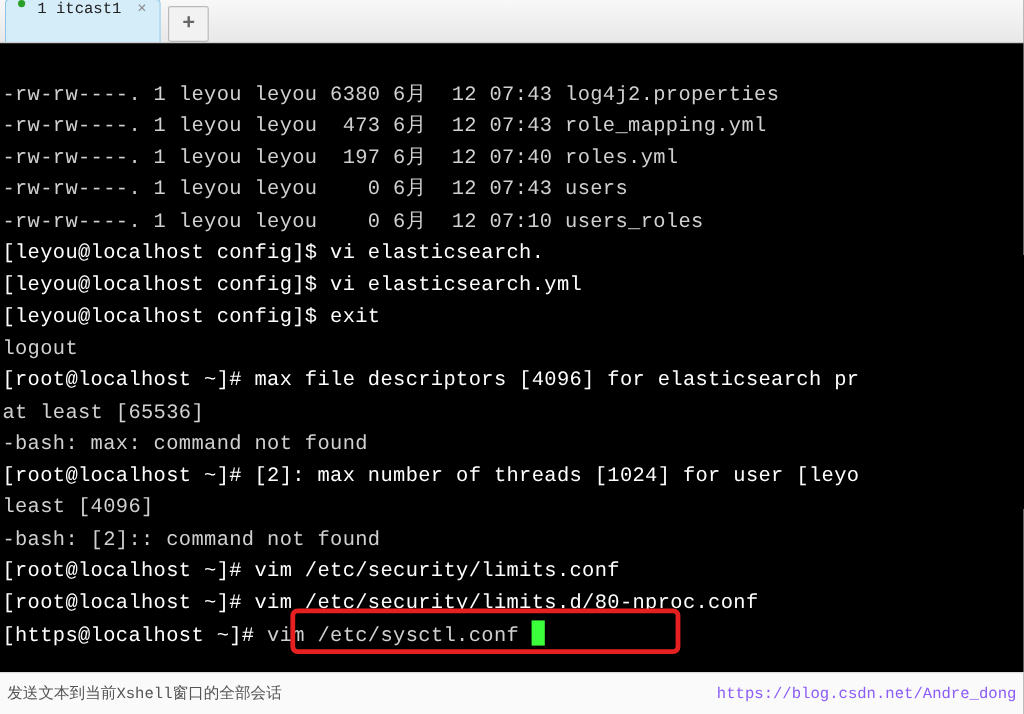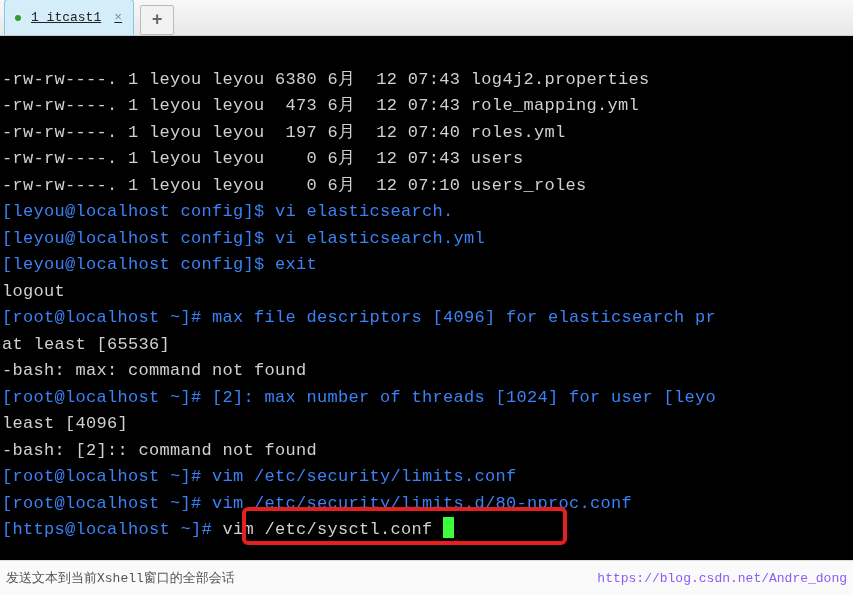--- a/index.html
+++ b/index.html
@@ -1,23 +1,23 @@
 <!DOCTYPE html>
 <html><head>
   <meta charset="utf-8">
   <style>
     * { margin: 0; padding: 0; box-sizing: border-box; }
     body { width: 853px; height: 595px; font-family: Consolas, "Courier New", monospace; background: #fff; overflow: hidden; }
     .tab-bar { height: 36px; background: linear-gradient(#f8f8f8,#e8e8e8); border-bottom: 1px solid #ccc; display: flex; align-items: flex-end; padding: 0 4px; }
-    .tab { height: 36px; background: #d5ecf9; border: 1px solid #8ec5e6; border-bottom: none; border-radius: 4px 4px 0 0; padding: 0 8px 0 10px; display: flex; align-items: center; gap: 10px; font-size: 13px; color: #222; text-decoration: underline; }
+    .tab { height: 36px; background: #d5ecf9; border: 1px solid #8ec5e6; border-bottom: none; border-radius: 4px 4px 0 0; padding: 0 8px 0 10px; display: flex; align-items: flex-start; gap: 10px; font-size: 13px; color: #222; }
     .tab-close { width: 14px; height: 14px; display: inline-flex; align-items: center; justify-content: center; font-size: 13px; color: #888; cursor: pointer; }
     .tab-dot { width: 6px; height: 6px; border-radius: 50%; background: #2aa02a; display: inline-block; }
     .tab-add { width: 34px; height: 30px; margin-left: 6px; border: 1px solid #bbb; background: #f2f2f2; display: flex; align-items: center; justify-content: center; color: #666; font-size: 18px; cursor: pointer; border-radius: 2px; font-weight: bold; }
     .terminal { background: #000; color: #d0d0d0; height: 524px; font-size: 17px; line-height: 26.5px; padding: 4px 2px 0 2px; white-space: pre; overflow: hidden; position: relative; letter-spacing: 0.3px; }
-    .prompt-user { color: #3b82f6; }
+    .prompt-user { color: #ffffff; }
     .hlbox { position: absolute; left: 242px; top: 471px; width: 325px; height: 38px; border: 4px solid #e62020; border-radius: 6px; pointer-events: none; }
     .cursor { background: #3cff3c; display: inline-block; width: 11px; height: 21px; vertical-align: -4px; }
     .status-bar { height: 35px; display: flex; align-items: center; padding: 0 6px; font-size: 13px; color: #555; background: #fafafa; border-top: 1px solid #ddd; justify-content: space-between; gap: 43px; }
     .watermark { color: #8b5cf6; font-size: 13px; }
   </style>
 </head>
 <body>
 
 <div class="tab-bar">
   <div class="tab">

